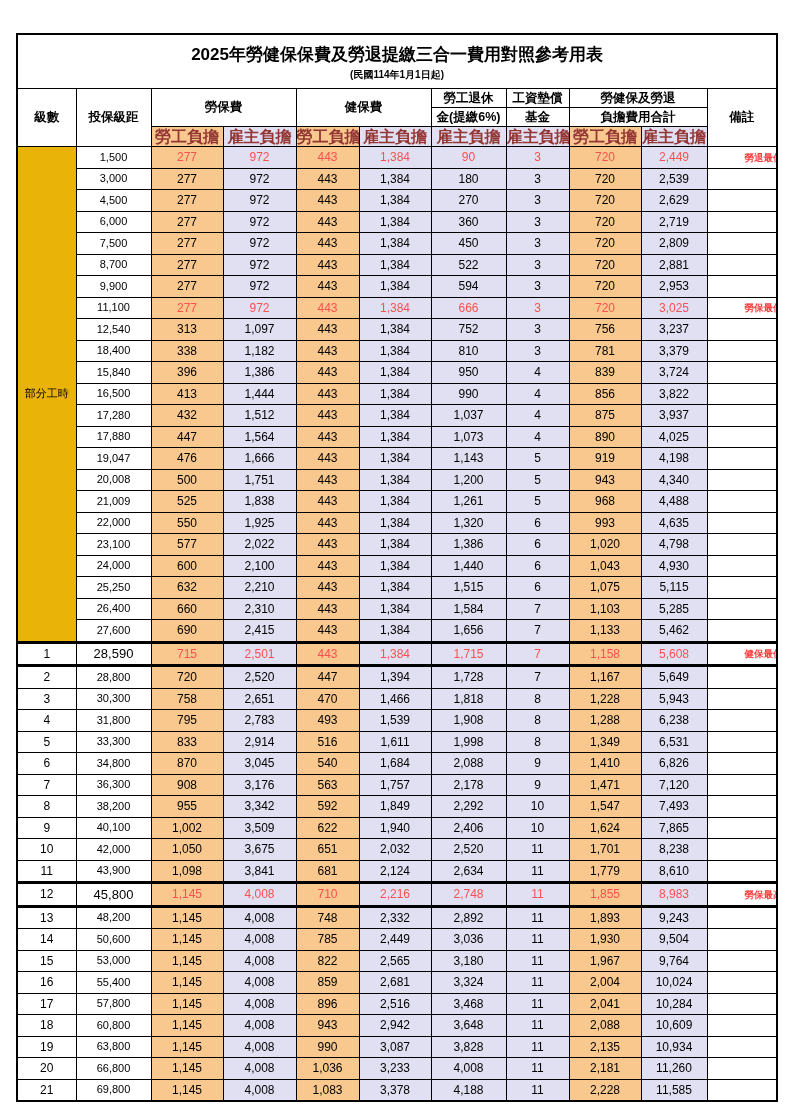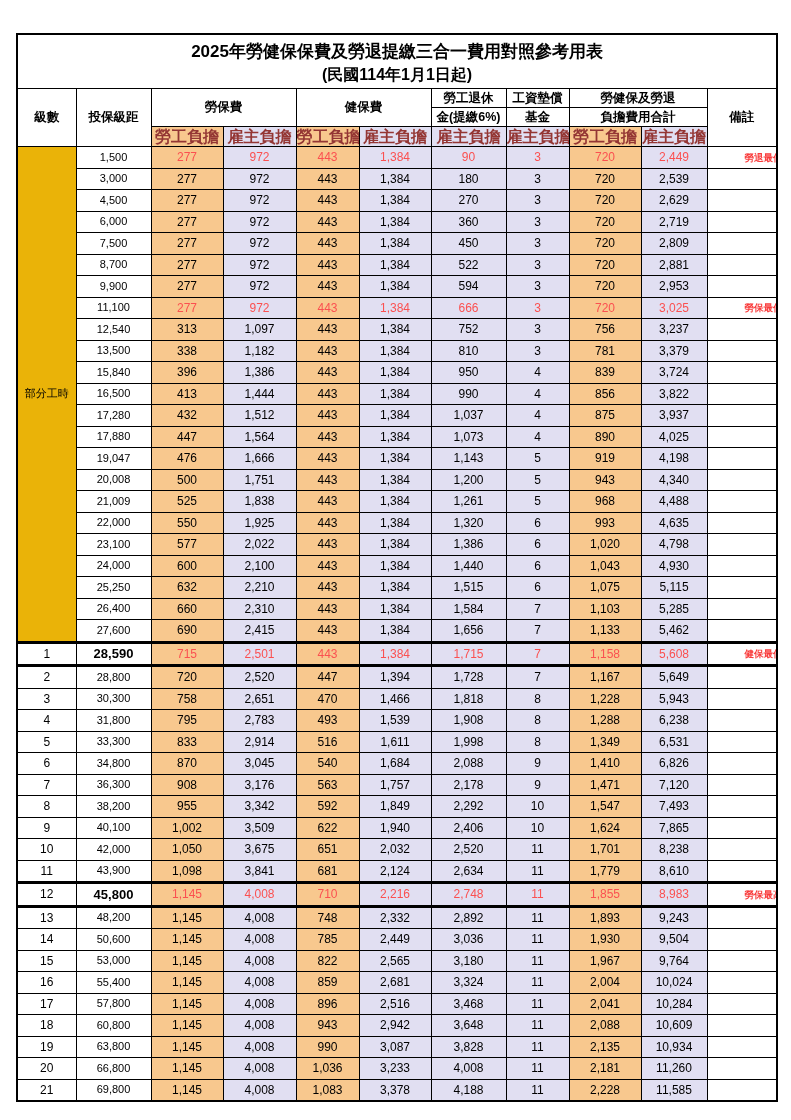--- a/index.html
+++ b/index.html
@@ -15,37 +15,37 @@
   }
   td,th{
     border:1.5px solid #000;
     padding:0;margin:0;
     text-align:center;vertical-align:middle;
     overflow:hidden;white-space:nowrap;
   }
   
   .title-cell{height:53px;border-bottom:1.5px solid #000;}
   .title-line{font-size:17px;font-weight:bold;line-height:1.55;}
-  .subtitle-line{font-size:16px;font-weight:bold;line-height:1.2;}
+  .subtitle-line{font-size:10px;font-weight:bold;line-height:1.2;}
   
   .h-group{font-size:12.5px;font-weight:bold;height:18px;line-height:1;}
   .h-sub{
     font-size:16px;font-weight:bold;height:19px;line-height:1;
     color:var(--subhead-text,#943634);
   }
   
   .val,.level,.bracket,.note-cell{height:20.5px;line-height:1;font-size:12px;}
   .bracket{font-size:11px;}
   .note-cell{font-size:9.5px;font-weight:bold;color:var(--note-red,#F93B3B);padding-left:37px;}
   .bg-emp{background:var(--emp-bg,#F8C88E);}
   .bg-er{background:var(--er-bg,#E1DFF2);}
   .red{color:var(--val-red,#FB5050);}
   .part-time{font-size:11px;background:#eab308;}
   tr.thick td{border-top-width:3px;border-bottom-width:3px;}
-  tr.thick .bracket{font-weight:bold;font-size:13px;}
+  tr.thick .bracket{font-weight:normal;font-size:13px;}
 </style>
 </head>
 <body>
 
 <div class="sheet">
   <table>
     <colgroup>
       <col style="width:59px">
         <col style="width:75px">
       <col style="width:72px">
@@ -195,21 +195,21 @@
           <td class="val bg-er">1,097</td>
           <td class="val bg-emp">443</td>
           <td class="val bg-er">1,384</td>
           <td class="val bg-er">752</td>
           <td class="val bg-er">3</td>
           <td class="val bg-emp">756</td>
           <td class="val bg-er">3,237</td>
           <td class="note-cell"></td>
         </tr>
         <tr>
-          <td class="bracket">13,500</td>
+          <td class="bracket">18,400</td>
           <td class="val bg-emp">338</td>
           <td class="val bg-er">1,182</td>
           <td class="val bg-emp">443</td>
           <td class="val bg-er">1,384</td>
           <td class="val bg-er">810</td>
           <td class="val bg-er">3</td>
           <td class="val bg-emp">781</td>
           <td class="val bg-er">3,379</td>
           <td class="note-cell"></td>
         </tr>

